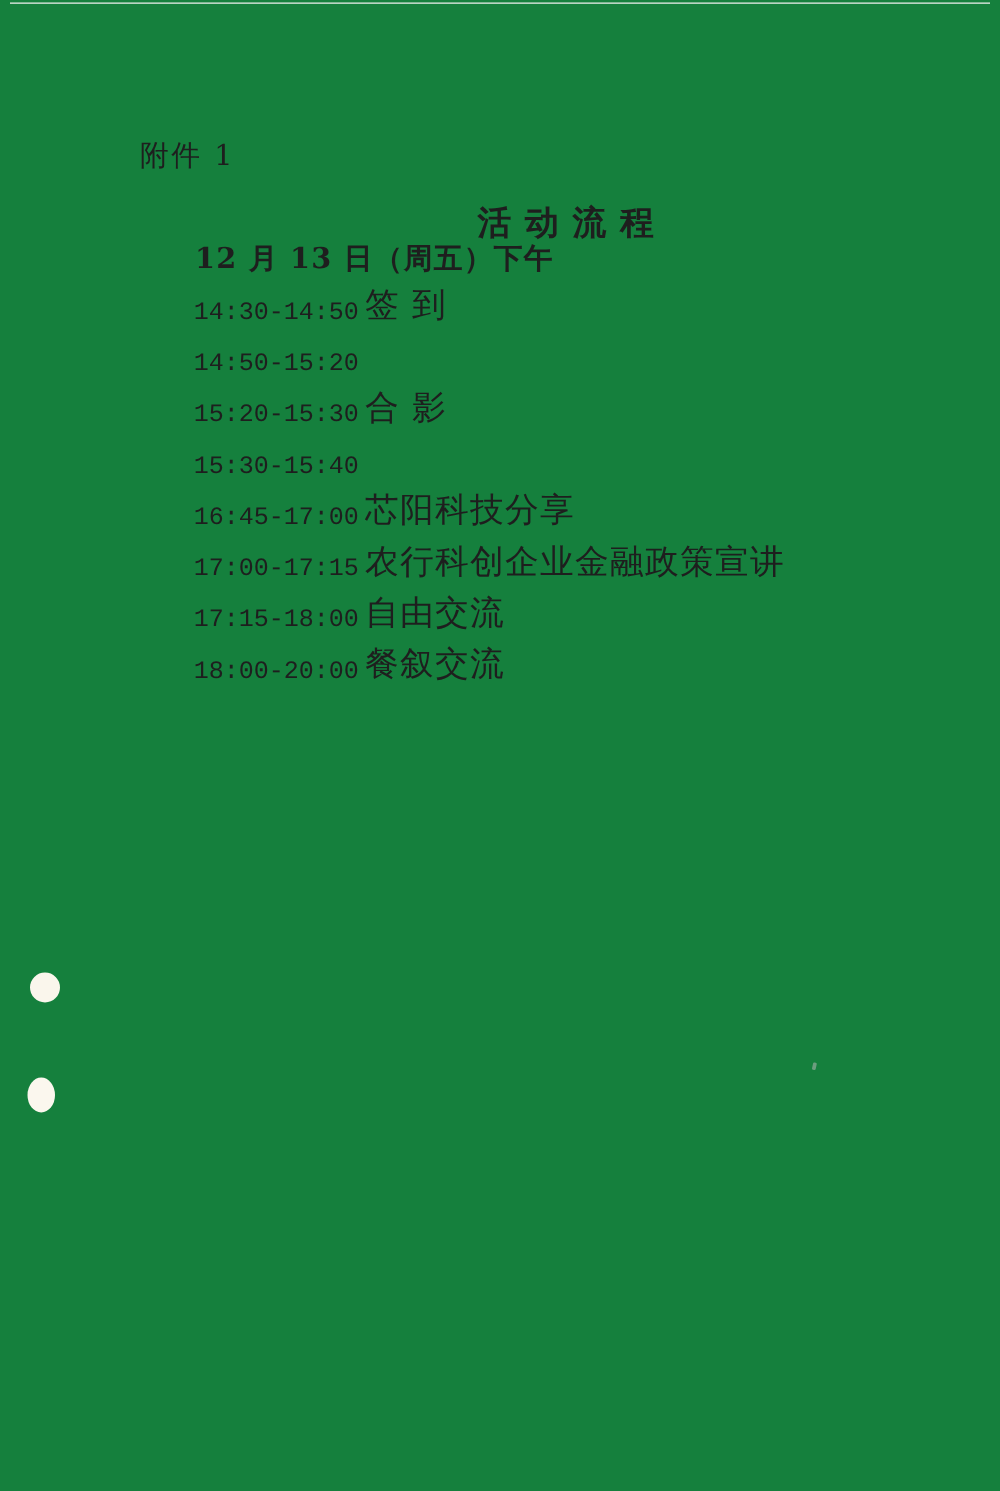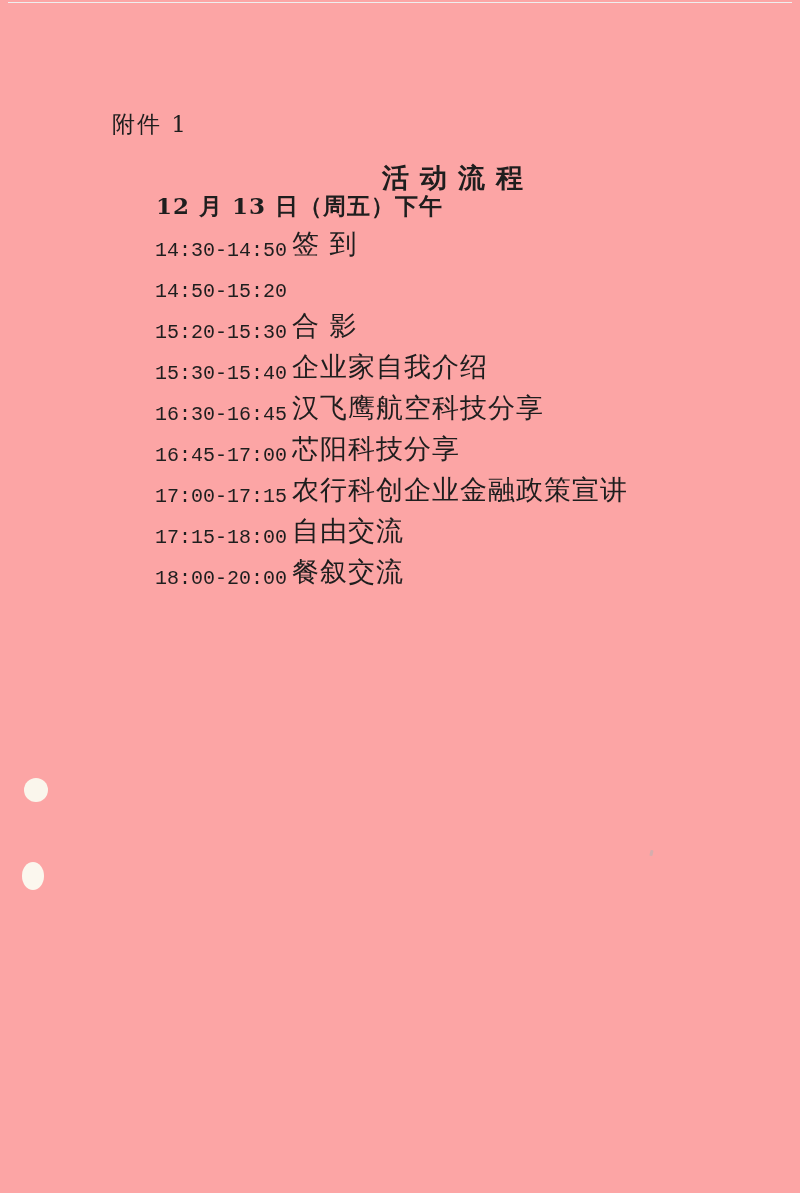--- a/index.html
+++ b/index.html
@@ -4,21 +4,21 @@
 <style>
   html, body {
     margin: 0;
     padding: 0;
     background: #ffffff;
   }
   .page {
     position: relative;
     width: 800px;
     height: 1193px;
-    background: #fca5a5;
+    background: #15803d;
     overflow: hidden;
     color: #1e1e1e;
     font-family: "DejaVu Serif", "Liberation Serif", serif;
   }
   .top-edge-line {
     position: absolute;
     top: 2px;
     left: 8px;
     right: 8px;
     height: 1px;
@@ -126,28 +126,23 @@
     <span class="schedule-time">14:50-15:20</span>
   </div>
 
   <div class="schedule-row">
     <span class="schedule-time">15:20-15:30</span>
     <span class="schedule-activity">合 影</span>
   </div>
 
   <div class="schedule-row">
     <span class="schedule-time">15:30-15:40</span>
-    <span class="schedule-activity">企业家自我介绍</span>
   </div>
 
 
-  <div class="schedule-row">
-    <span class="schedule-time">16:30-16:45</span>
-    <span class="schedule-activity">汉飞鹰航空科技分享</span>
-  </div>
 
   <div class="schedule-row">
     <span class="schedule-time">16:45-17:00</span>
     <span class="schedule-activity">芯阳科技分享</span>
   </div>
 
   <div class="schedule-row">
     <span class="schedule-time">17:00-17:15</span>
     <span class="schedule-activity">农行科创企业金融政策宣讲</span>
   </div>

